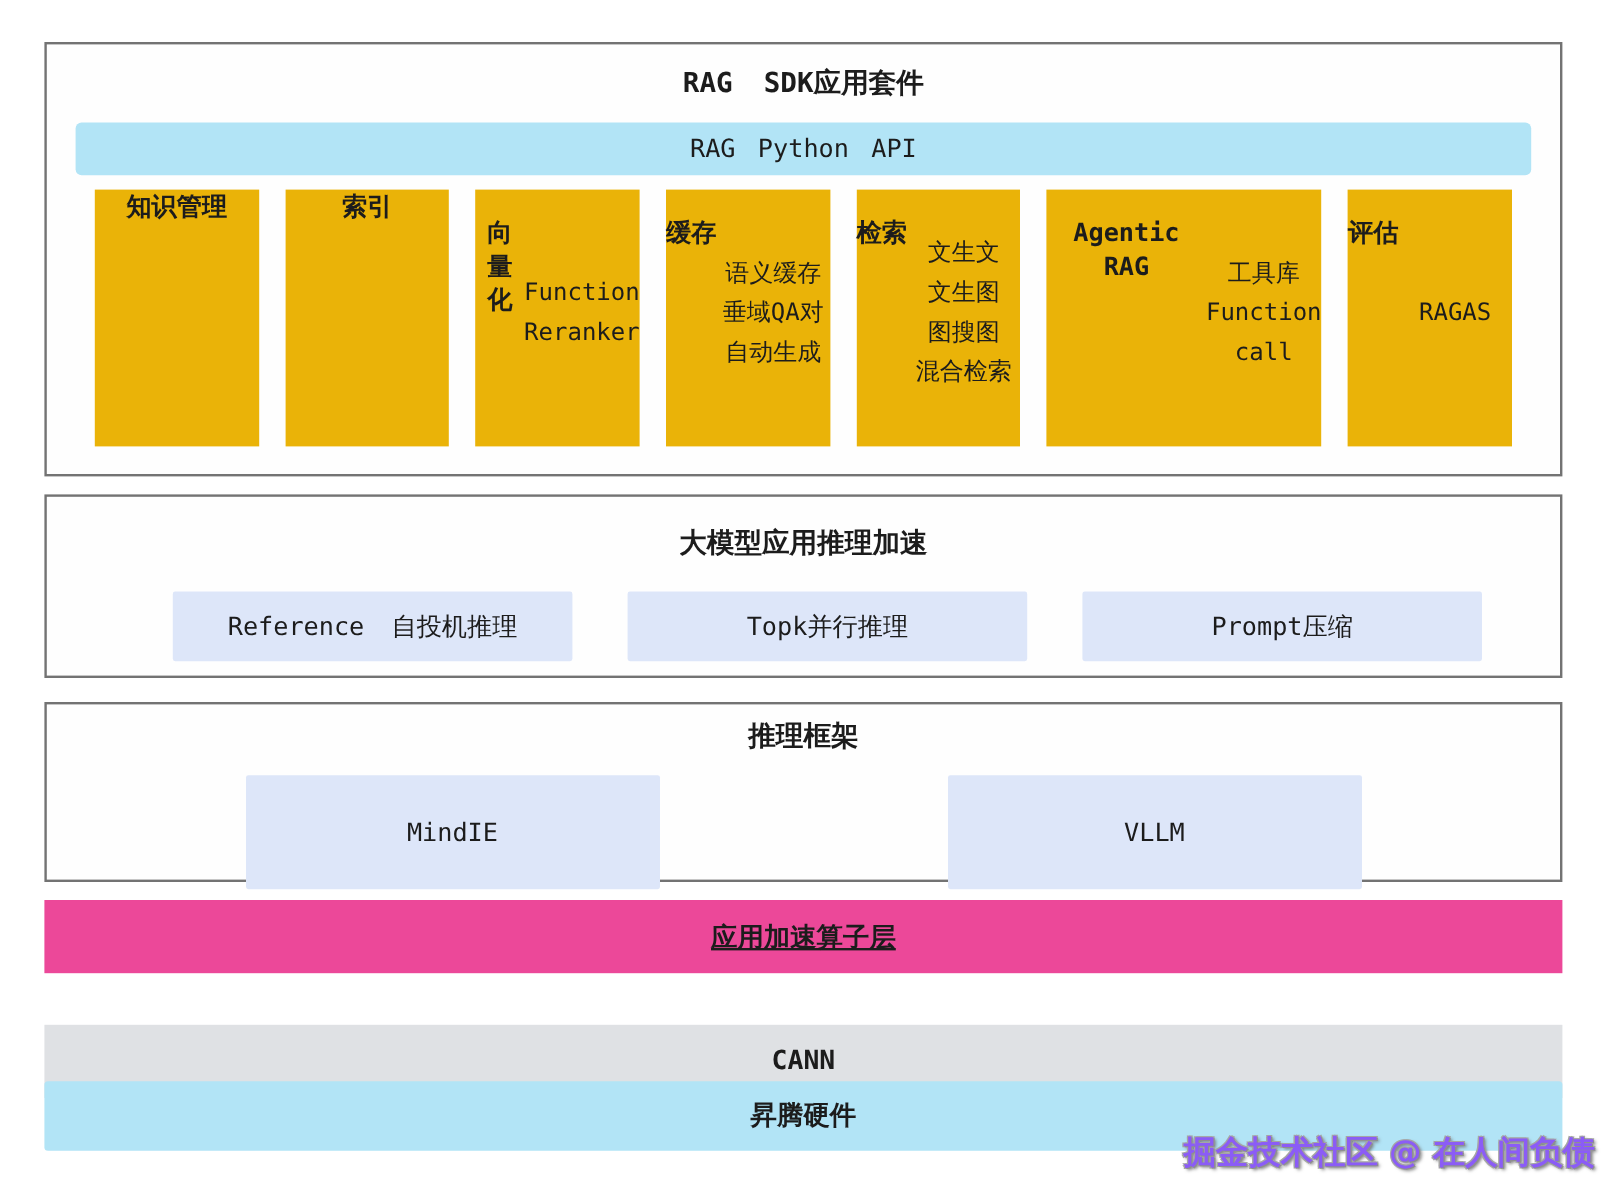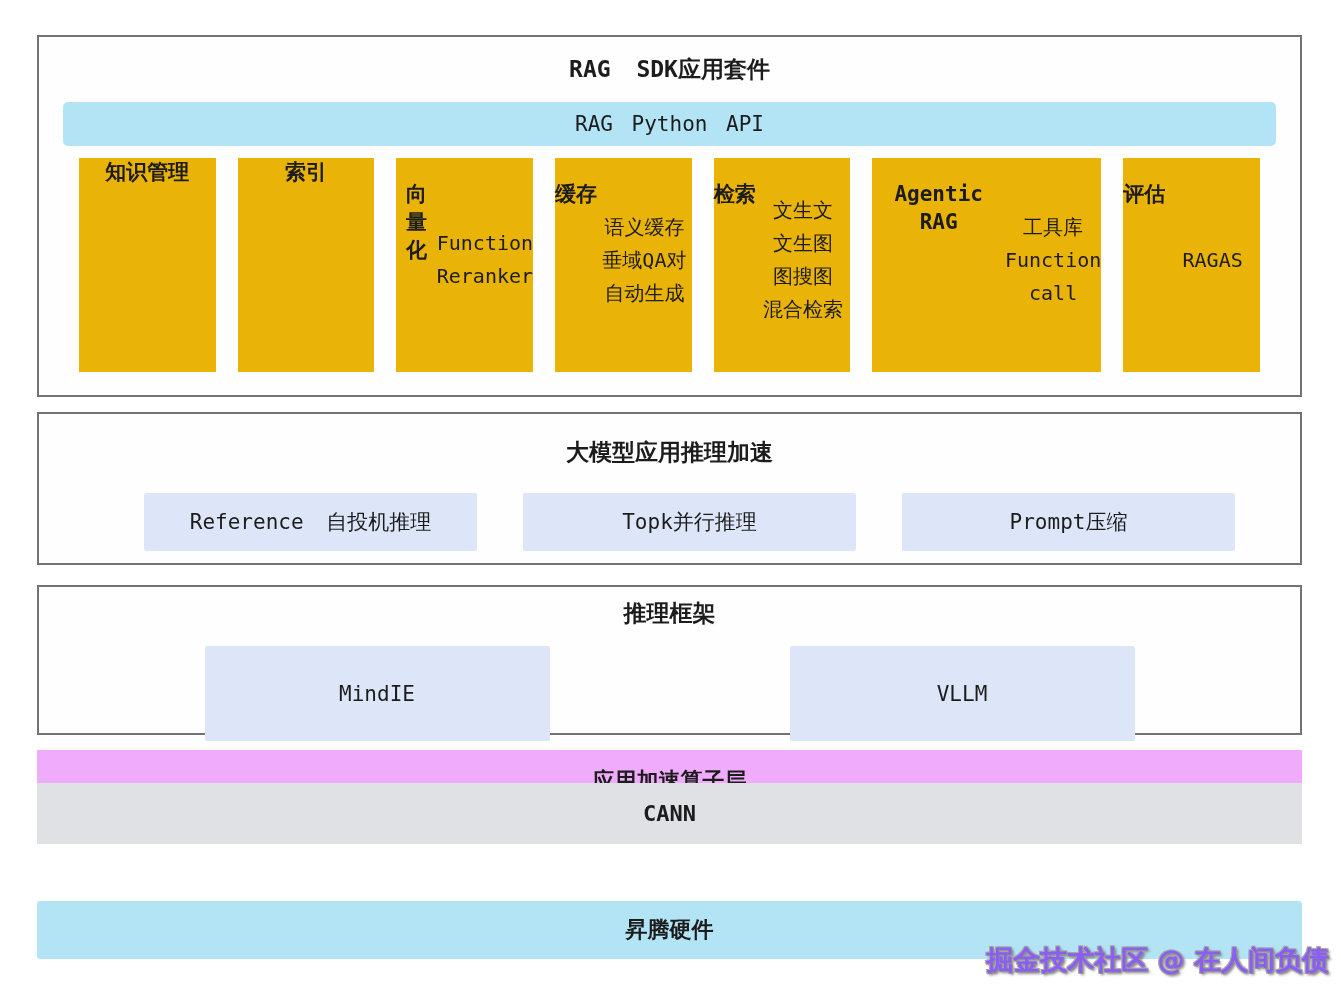--- a/index.html
+++ b/index.html
@@ -68,22 +68,22 @@
     display: flex; align-items: center; justify-content: center;
     font-size: 21px; border-radius: 2px;
   }
   
   .layer {
     position: absolute; left: 37px; width: 1265px;
     display: flex; align-items: center; justify-content: center;
     font-weight: bold; font-size: 22px;
     box-sizing: border-box;
   }
-  #layer-operator { top: 750px; height: 61px; background: #f0abfc; text-decoration: underline; }
-  #layer-cann     { top: 783px; height: 61px; background: #dfe1e4; }
+  #layer-operator { top: 750px; height: 61px; background: #ec4899; text-decoration: underline; }
+  #layer-cann     { top: 854px; height: 61px; background: #dfe1e4; }
   #layer-hardware { top: 901px; height: 58px; background: #b2e4f6; border-radius: 3px; }
   
   .watermark {
     position: absolute; right: 12px; top: 942px;
     font-size: 27px; font-weight: bold; color: #8b5cf6;
     white-space: nowrap;
     font-family: "DejaVu Sans", "Liberation Sans", sans-serif;
     text-shadow:
       1px 1px 0 #8f8f8f, -1px -1px 0 #a5a5a5,
       1px -1px 0 #a5a5a5, -1px 1px 0 #a5a5a5,

